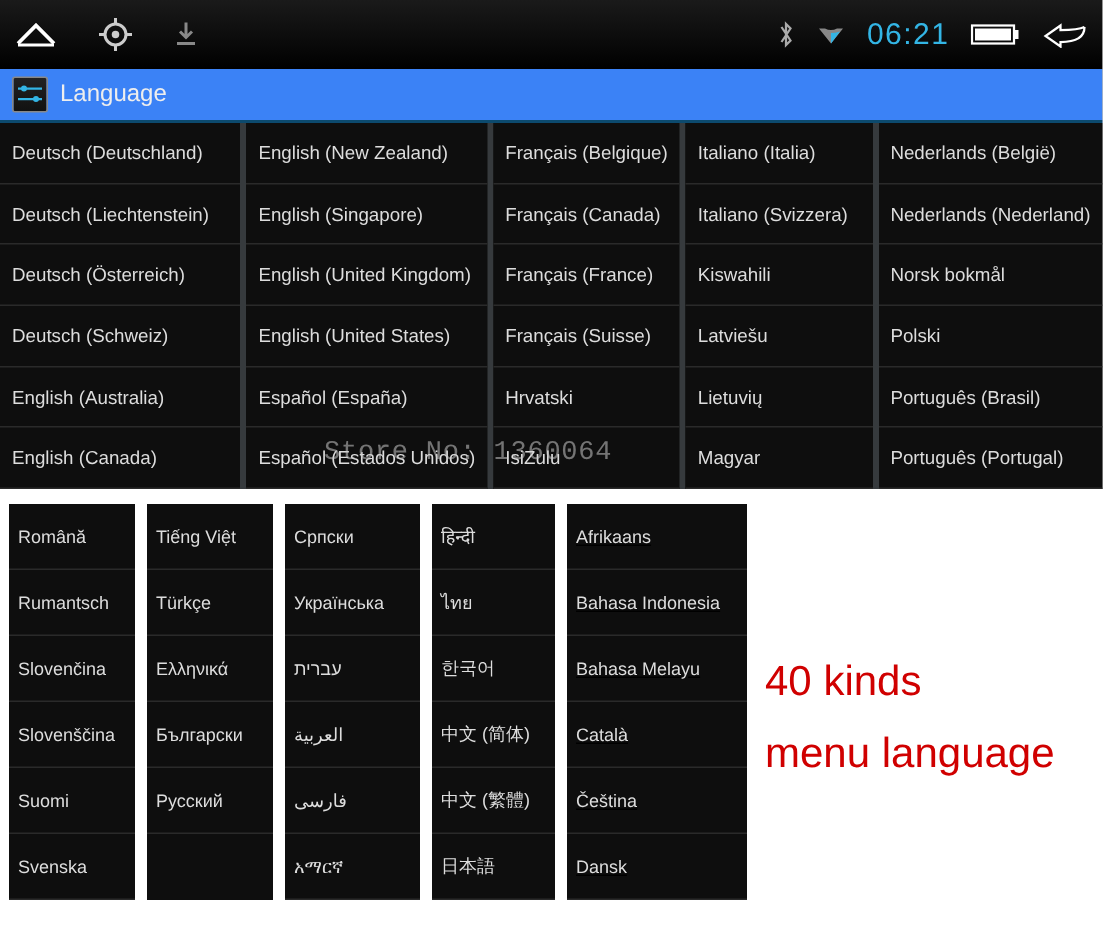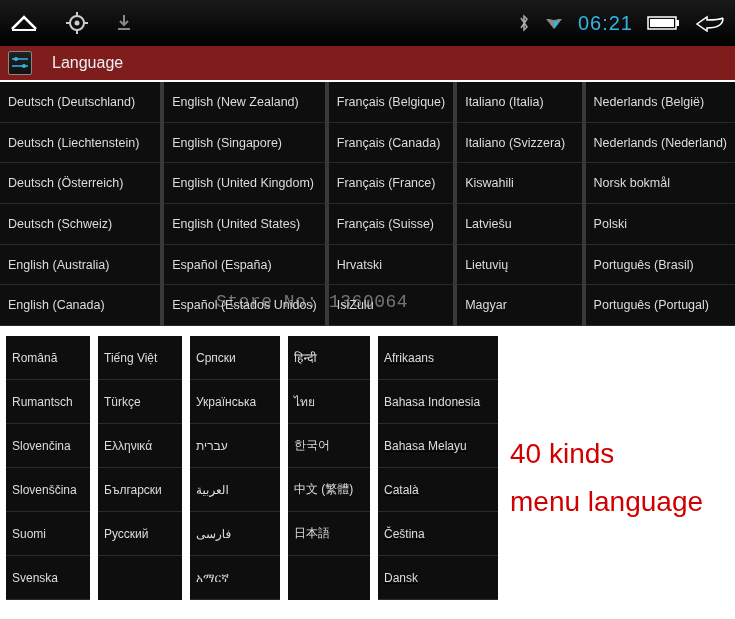--- a/index.html
+++ b/index.html
@@ -25,24 +25,24 @@
     gap: 4px;
   }
   .status-left { display: flex; gap: 28px; align-items: center; }
   .status-right { margin-left: auto; display: flex; gap: 14px; align-items: center; }
   .ico { color: #eee; display: inline-flex; }
   .clock { color: #33b5e5; font-size: 20px; letter-spacing: 1px; }
   .header-row {
     display: flex;
     align-items: center;
     height: 36px;
-    background: #7f1d1d;
-    border-bottom: 2px solid #ffffff;
+    background: #3b82f6;
+    border-bottom: 2px solid #0c4a6e;
     padding: 0 8px;
-    gap: 20px;
+    gap: 8px;
   }
   .slider-icon {
     width: 24px; height: 24px; border: 1px solid #888; border-radius: 2px;
     background: linear-gradient(#222,#111);
     display: flex; align-items: center; justify-content: center;
   }
   .header-title { color: #eee; font-size: 16px; }
   .columns-top {
     display: flex;
     background: #000;
@@ -243,20 +243,21 @@
       <div class="lang-item">Українська</div>
       <div class="lang-item">עברית</div>
       <div class="lang-item">العربية</div>
       <div class="lang-item">فارسی</div>
       <div class="lang-item">አማርኛ</div>
     </div>
   <div class="bcol w3">
       <div class="lang-item">हिन्दी</div>
       <div class="lang-item">ไทย</div>
       <div class="lang-item">한국어</div>
+      <div class="lang-item">中文 (简体)</div>
       <div class="lang-item">中文 (繁體)</div>
       <div class="lang-item">日本語</div>
     </div>
   <div class="bcol w4">
       <div class="lang-item">Afrikaans</div>
       <div class="lang-item">Bahasa Indonesia</div>
       <div class="lang-item">Bahasa Melayu</div>
       <div class="lang-item">Català</div>
       <div class="lang-item">Čeština</div>
       <div class="lang-item">Dansk</div>

